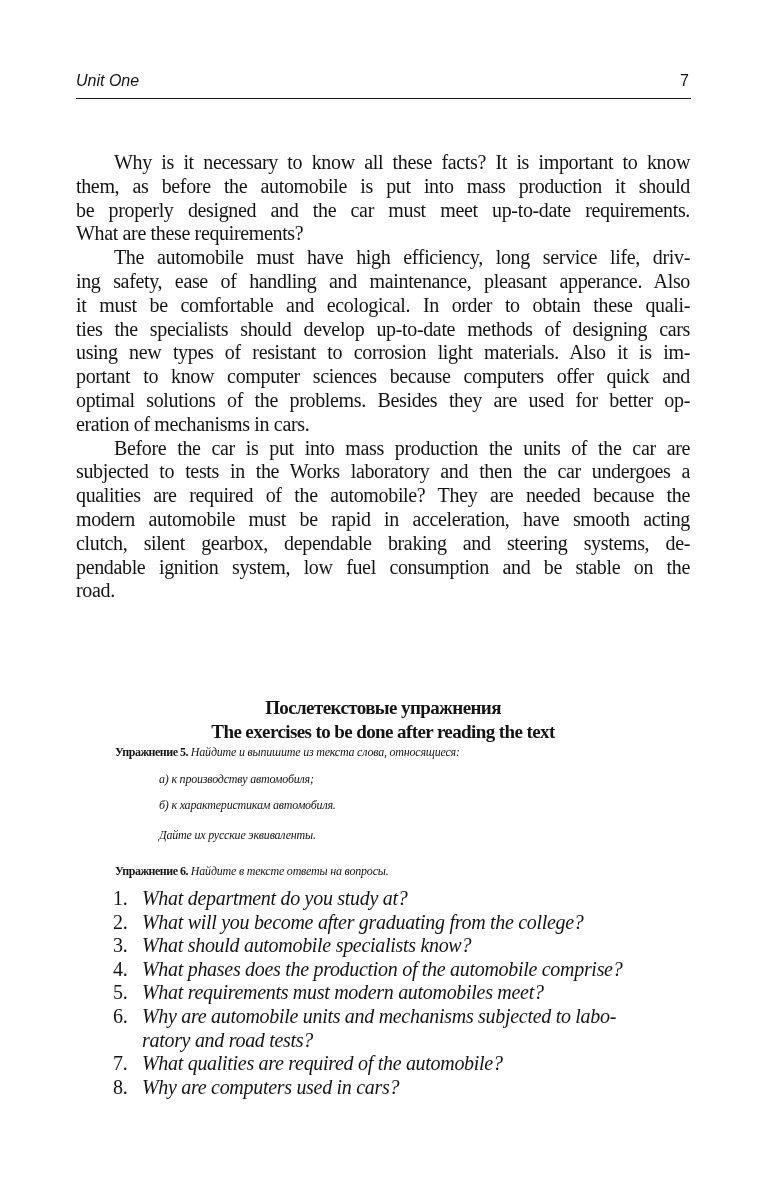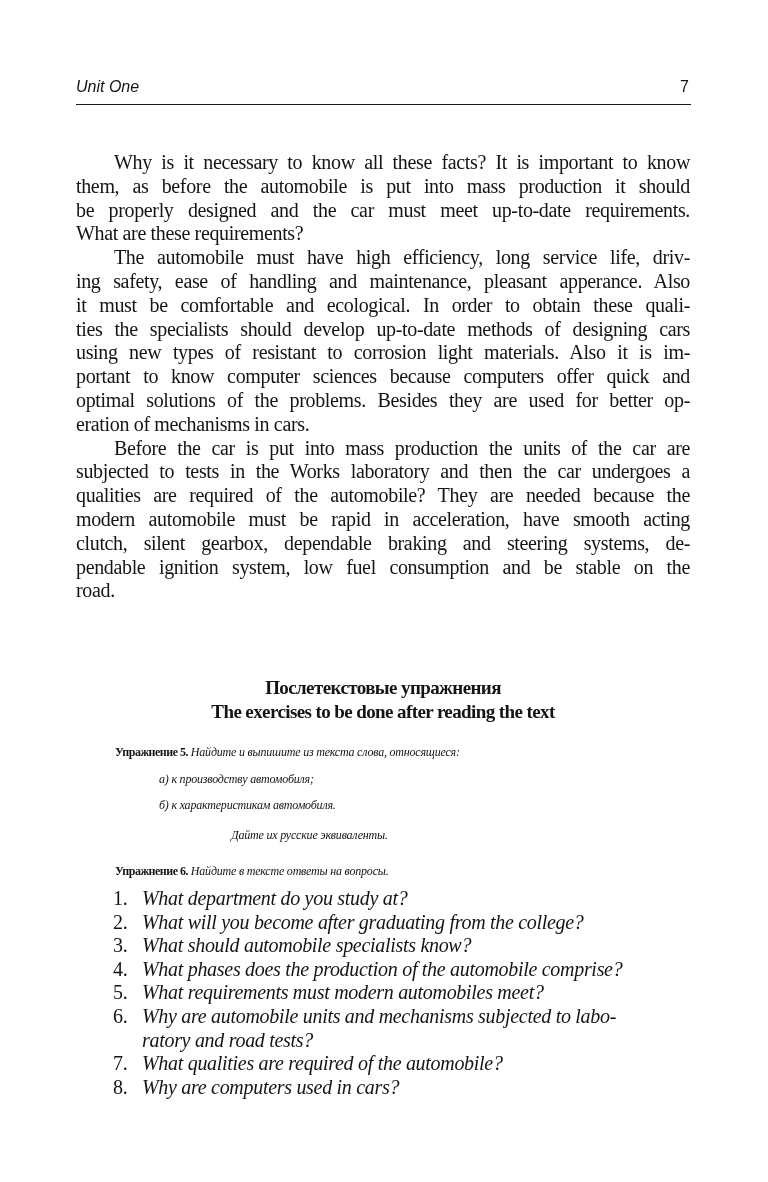--- a/index.html
+++ b/index.html
@@ -10,21 +10,21 @@
     body {
       width: 768px;
       height: 1182px;
       position: relative;
       overflow: hidden;
       color: #141414;
     }
     .page-header {
       position: absolute;
       left: 76px;
-      top: 78px;
+      top: 72px;
       width: 615px;
       height: 26px;
       border-bottom: 1.5px solid #1a1a1a;
       font-family: "Liberation Sans", sans-serif;
       font-size: 16px;
     }
     .running-title {
       position: absolute;
       left: 0;
       top: 0;
@@ -53,21 +53,21 @@
     }
     .line.last {
       text-align-last: left;
     }
     .line.indent {
       padding-left: 38px;
     }
     .section-heading {
       position: absolute;
       left: 76px;
-      top: 676px;
+      top: 696px;
       width: 614px;
       text-align: center;
       font-family: "Liberation Serif", serif;
       font-weight: bold;
       font-size: 19px;
       line-height: 24px;
       letter-spacing: -0.6px;
     }
     .exercise {
       position: absolute;
@@ -87,21 +87,20 @@
       font-style: italic;
     }
     .sub-item {
       display: block;
       padding-left: 44px;
       font-style: italic;
       line-height: 26px;
     }
     .sub-item.gap {
       margin-top: 4px;
-      text-align: center;
     }
     .question-list {
       position: absolute;
       left: 113px;
       top: 887px;
       width: 580px;
       margin: 0;
       padding: 0;
       list-style: none;
       font-family: "Liberation Serif", serif;

